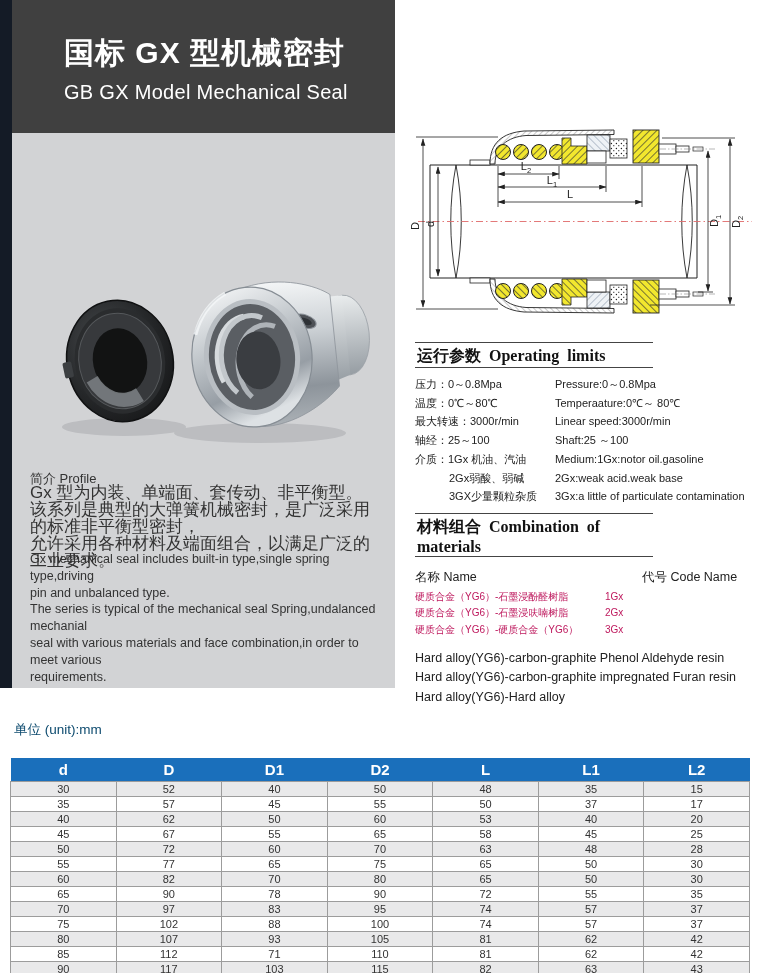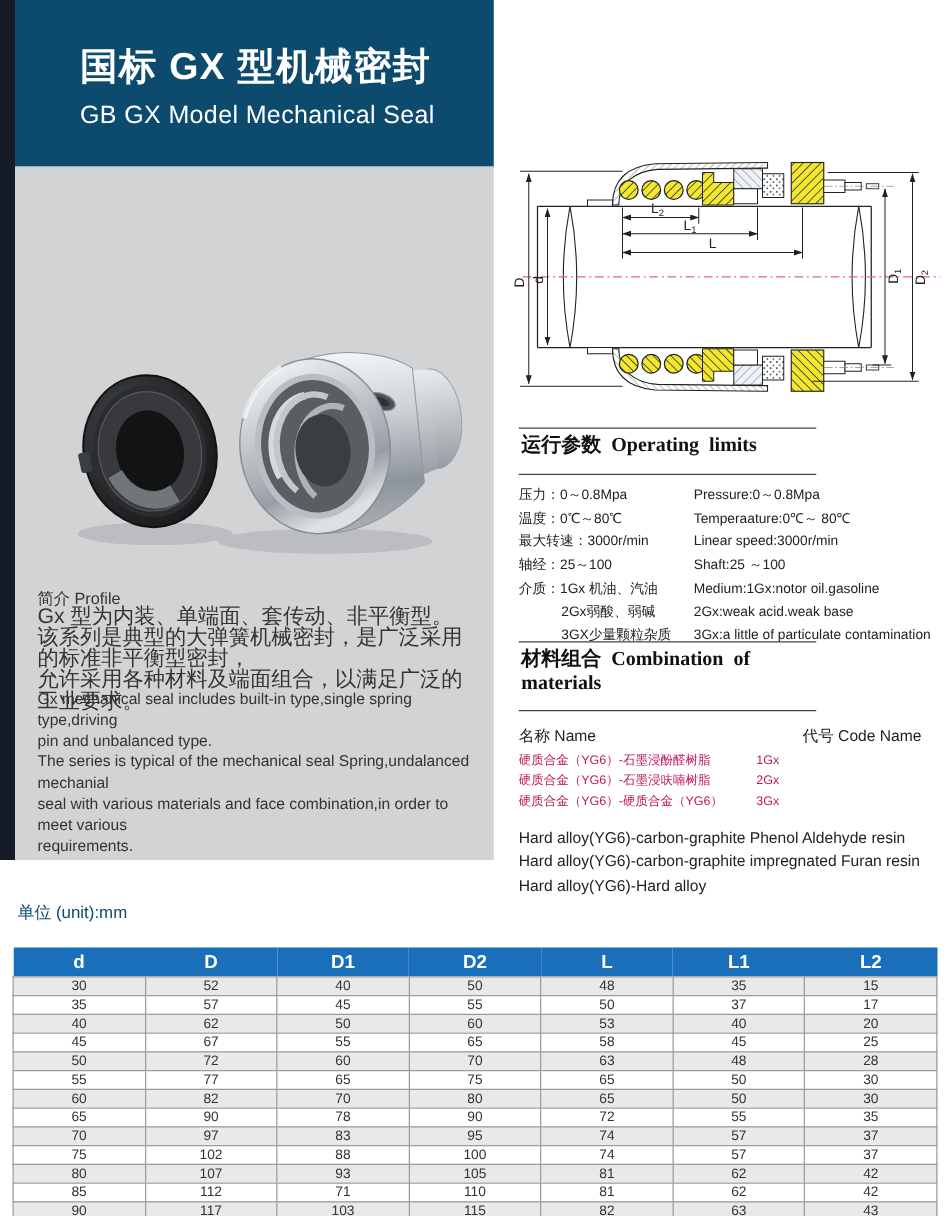--- a/index.html
+++ b/index.html
@@ -1,31 +1,31 @@
 <!DOCTYPE html>
 <html><head>
 <meta charset="utf-8">
 <style>
   *{margin:0;padding:0;box-sizing:border-box}
   body{width:760px;height:973px;position:relative;overflow:hidden;background:#fff;
        font-family:"Liberation Sans",sans-serif;color:#222}
   .stripe{position:absolute;left:0;top:0;width:12px;height:688px;background:#141b26}
-  .hdr{position:absolute;left:12px;top:0;width:383px;height:134px;background:#0c4a6e;color:#fff;padding:33px 0 5px 52px}
+  .hdr{position:absolute;left:12px;top:0;width:383px;height:134px;background:#404040;color:#fff;padding:33px 0 5px 52px}
   .hdr-zh{font-size:30px;font-weight:bold;letter-spacing:1px}
   .hdr-en{font-size:20px;margin-top:7px;letter-spacing:.3px}
   .panel{position:absolute;left:12px;top:133px;width:383px;height:555px;background:#d2d3d5}
   .photo{position:absolute;left:26px;top:28px;width:332px;height:308px}
   .pf-h{position:absolute;left:18px;top:337px;font-size:13px;color:#333}
   .pf-zh{position:absolute;left:18px;top:351px;width:356px;font-size:17px;line-height:17px;color:#333}
   .pf-en{position:absolute;left:18px;top:418px;width:358px;font-size:12.5px;line-height:16.8px;color:#333}
   .drawing{position:absolute;left:410px;top:122px;width:350px;height:223px}
   .op{position:absolute;left:415px;top:342px;width:338px}
   .mat{position:absolute;left:415px;top:513px;width:340px}
   .sec-h{font-family:"Liberation Serif",serif;font-weight:bold;font-size:16px;color:#111;
-         border-top:1.2px solid #444;border-bottom:1.2px solid #444;padding:3px 0 12px 2px;width:238px;word-spacing:4px}
+         border-top:1.2px solid #444;border-bottom:1.2px solid #444;padding:3px 0 0 2px;width:238px;word-spacing:4px}
   .op-rows{margin-top:7px}
   .op-row{display:flex;font-size:11px;line-height:18.7px;color:#222}
   .op-zh{width:140px;flex:none}
   .op-row.ind .op-zh{padding-left:34px}
   .mat-cols{display:flex;margin-top:12px;font-size:12.5px;color:#222}
   .mat-cols .c1{flex:1}
   .mat-cols .c2{width:150px;padding-left:37px}
   .mat-rows{margin-top:3px}
   .mat-row{display:flex;font-size:10px;line-height:16.3px;color:#be185d}
   .mat-name{flex:1}

